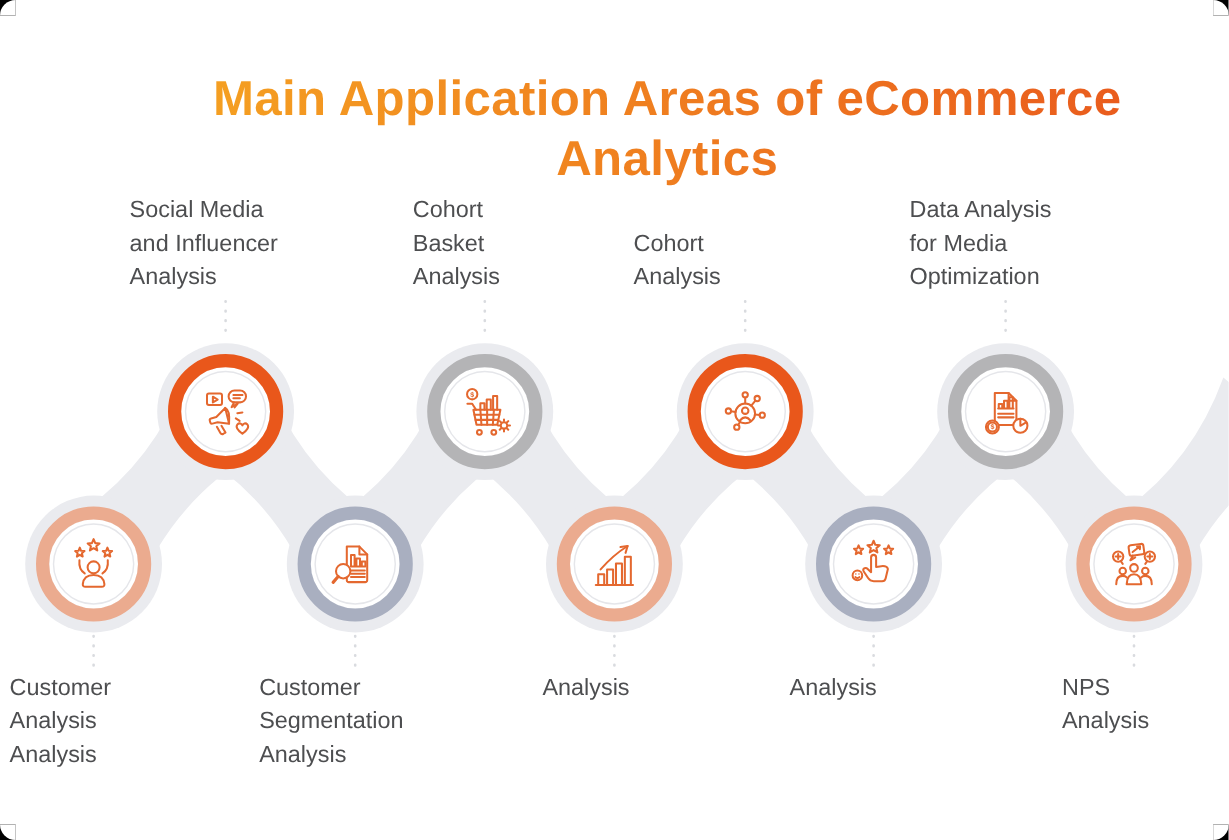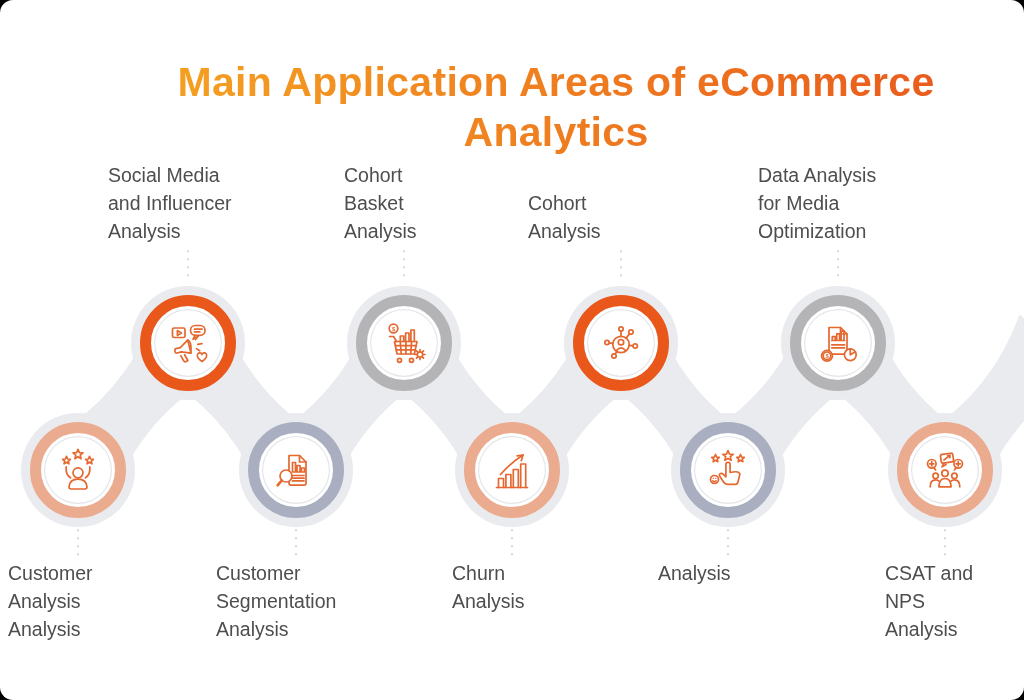--- a/index.html
+++ b/index.html
@@ -253,25 +253,23 @@
     <div>Customer</div>
     <div>Analysis</div>
     <div>Analysis</div>
   </div>
   <div class="node-label" style="left:216px;top:559px;width:160px">
     <div>Customer</div>
     <div>Segmentation</div>
     <div>Analysis</div>
   </div>
   <div class="node-label" style="left:452px;top:559px;width:120px">
-    <div>Churn</div>
     <div>Analysis</div>
   </div>
   <div class="node-label" style="left:658px;top:559px;width:140px">
     <div>Analysis</div>
   </div>
   <div class="node-label" style="left:885px;top:559px;width:120px">
-    <div>CSAT and</div>
     <div>NPS</div>
     <div>Analysis</div>
   </div>
 
 </div>
 
 </body></html>

